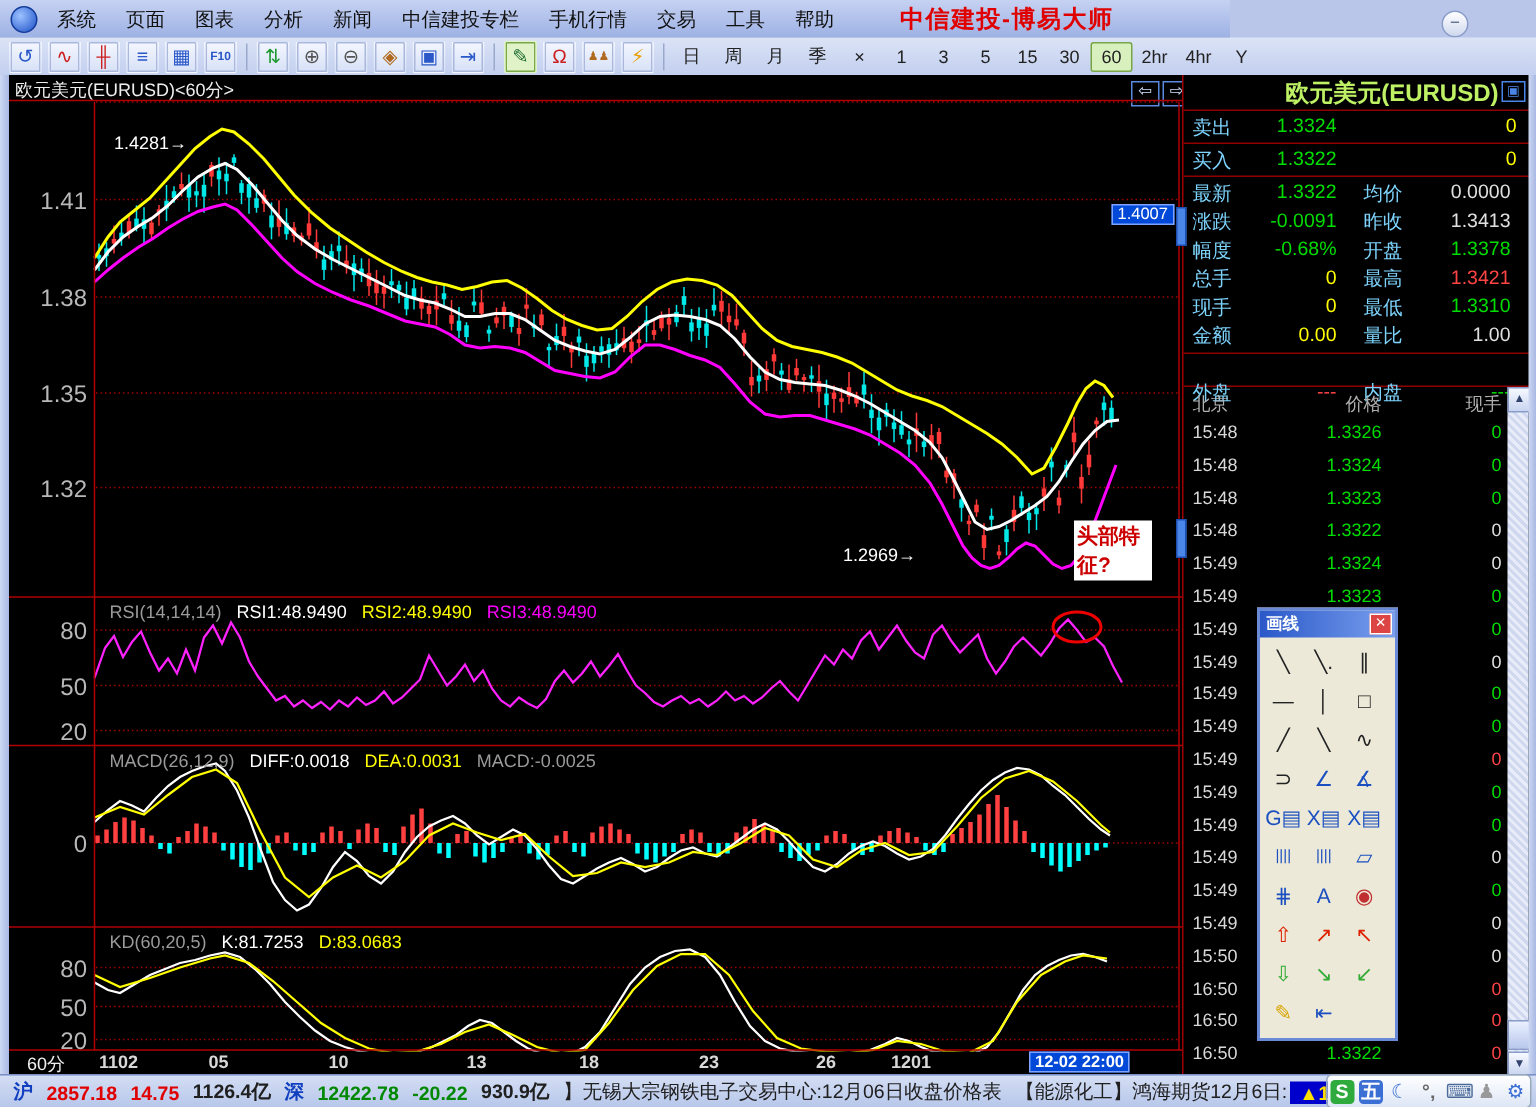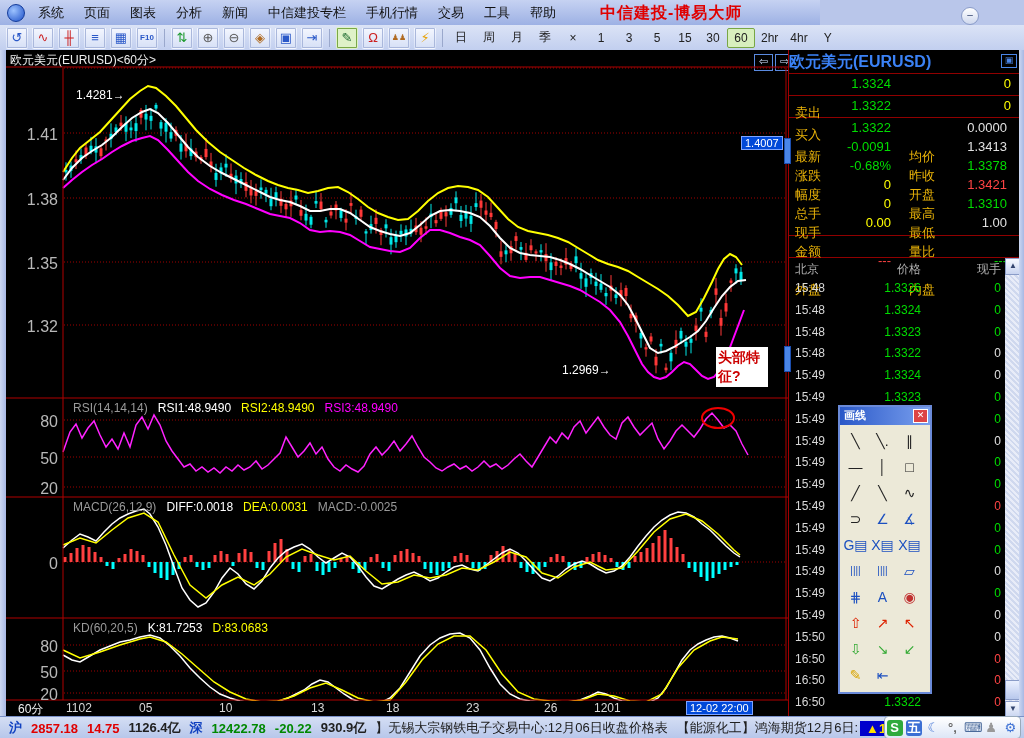--- a/index.html
+++ b/index.html
@@ -32,34 +32,34 @@
   
   #chart-bg{left:6px;top:50px;width:782px;height:666px;background:#000;}
   #chart-title{left:10px;top:52px;color:#eee;font-size:12px;}
   .navbtn{width:17px;height:15px;border:1px solid #5a8ae0;background:#000;color:#cfe0ff;
     font-size:11px;line-height:13px;text-align:center;display:inline-block;margin-left:2px;}
   #chart-nav{left:752px;top:51px;}
   .hdr-part{margin-right:10px;font-size:12px;white-space:pre;}
   .ind-hdr{font-size:12px;white-space:nowrap;}
   .ylabel{width:52px;text-align:right;color:#b8b8b8;font-size:16px;}
   .xtick{position:absolute;color:#d8d8d8;font-size:12px;top:0;}
-  #xaxis{left:6px;top:701px;width:782px;height:15px;background:#000;}
+  #xaxis{left:6px;top:701px;width:782px;height:15px;background:#000;font-weight:bold;}
   #period-label{left:18px;top:701px;color:#f0f0f0;font-size:12px;}
   .bluetag{background:#0048d8;color:#fff;font-size:11px;padding:0 3px;border:1px solid #7fa4ff;white-space:nowrap;}
   #head-box{background:#fff;color:#cc0000;font-weight:bold;font-size:14px;line-height:1.35;padding:1px 2px;}
   #head-box span{display:block;width:48px;}
   .splitter{width:5px;height:24px;background:#4a86e8;border:1px solid #1c4fb0;}
   
   #quote{left:788px;top:50px;width:231px;height:666px;background:#000;border-left:1px solid #a00000;}
-  #quote-title{left:0;top:2px;width:210px;text-align:left;color:#3b82f6;font-size:16px;font-weight:bold;}
+  #quote-title{left:0;top:2px;width:210px;text-align:right;color:#bef264;font-size:16px;font-weight:bold;}
   #quote-box-icon{left:212px;top:4px;width:14px;height:12px;border:1px solid #4a86e8;color:#4a86e8;
     font-size:9px;line-height:10px;text-align:center;}
   .qline{position:absolute;left:0;width:231px;height:0;border-top:1px solid #900000;}
   .qrow{position:absolute;left:0;width:231px;font-size:13px;}
-  .qlabel{position:absolute;left:6px;color:#eab308;margin-top:28px;}
+  .qlabel{position:absolute;left:6px;color:#7dd3fc;}
   .qval{position:absolute;text-align:right;}
   .tape-row{position:absolute;left:0;width:216px;font-size:12px;color:#d8d8d8;}
   .tape-t{position:absolute;left:6px;}
   .tape-p{position:absolute;left:60px;width:72px;text-align:right;}
   .tape-v{position:absolute;left:150px;width:62px;text-align:right;}
   
   #qscroll{left:1005px;top:258px;width:14px;height:458px;background:
     repeating-linear-gradient(45deg,#e8ecf8 0 2px,#cfd8ee 2px 4px);}
   .scr-btn{position:absolute;left:0;width:14px;height:15px;background:linear-gradient(#f6f9ff,#c8d4f0);
     border:1px solid #8a9cc8;color:#33446e;font-size:8px;text-align:center;line-height:14px;}

